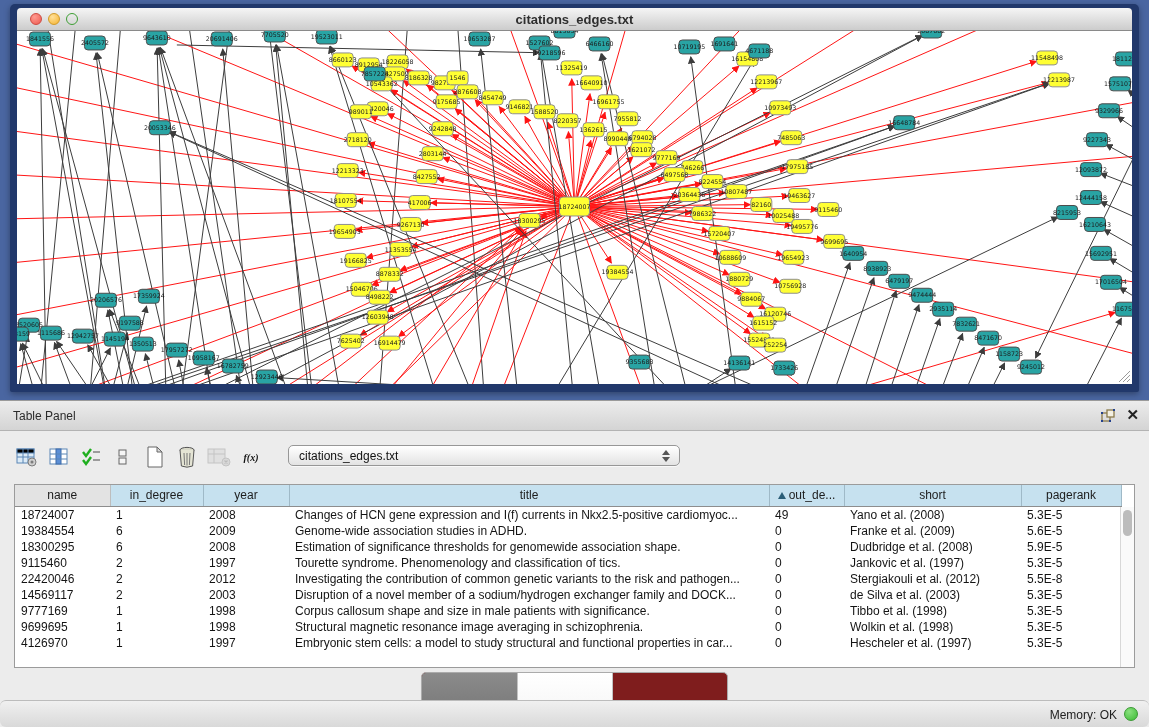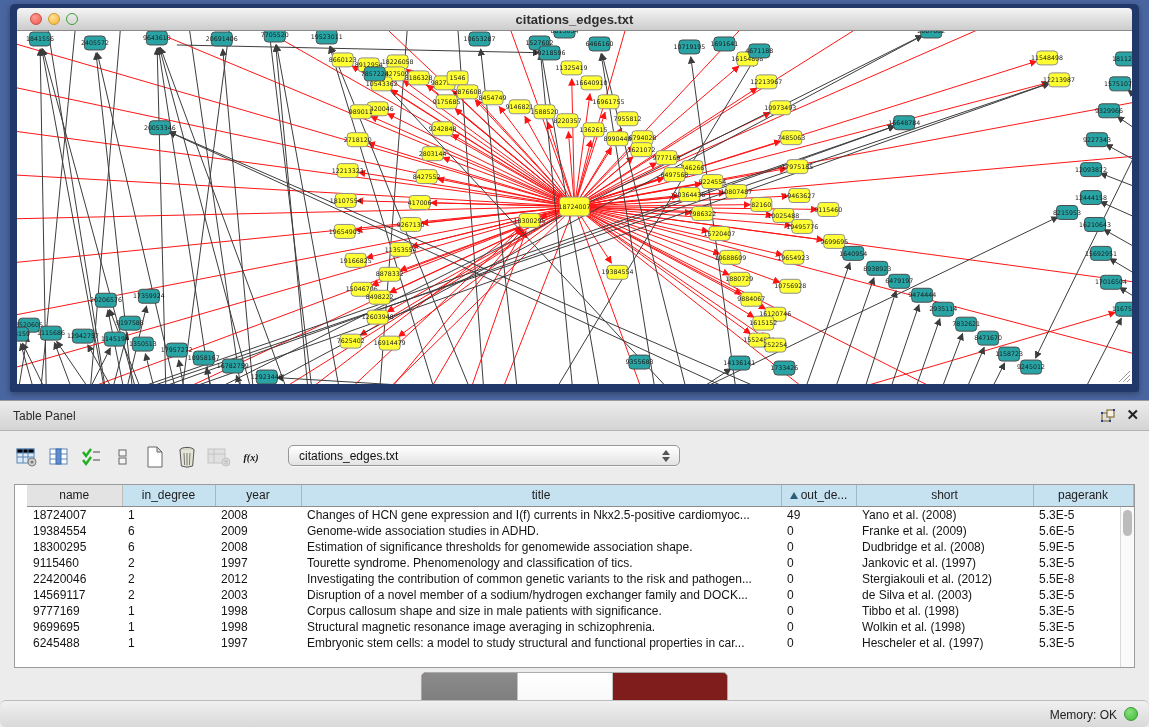--- a/index.html
+++ b/index.html
@@ -48,21 +48,21 @@
          border:1px solid #979797;border-radius:5px;background:linear-gradient(#ffffff,#e3e3e3);
          display:flex;align-items:center;box-shadow:0 1px 0 rgba(255,255,255,.7);}
   .combo .val{flex:1;padding-left:10px;font-size:12px;color:#111;}
   .combo .arrows{width:18px;display:flex;flex-direction:column;align-items:center;margin-right:4px;}
   .combo .arrows i{display:block;width:0;height:0;border-left:4px solid transparent;border-right:4px solid transparent;}
   .combo .arrows i.up{border-bottom:5px solid #555;margin-bottom:2px;}
   .combo .arrows i.dn{border-top:5px solid #555;}
 
   .scrollpane{position:absolute;left:14px;top:53px;width:1121px;height:184px;box-sizing:border-box;
               border:1px solid #9b9b9b;background:#ffffff;overflow:hidden;}
-  table.node-table{border-collapse:collapse;table-layout:fixed;width:1106px;margin-left:12px;}
+  table.node-table{border-collapse:collapse;table-layout:fixed;width:1106px;}
   table.node-table th{height:21px;box-sizing:border-box;background:#c6e1ef;
       border-right:1px solid #9fb9c7;border-bottom:1px solid #8d8d8d;
       font-size:12px;font-weight:normal;color:#1d1d1d;text-align:center;overflow:hidden;white-space:nowrap;}
   table.node-table th.gray{background:#e3e3e3;border-right:1px solid #bdbdbd;}
   table.node-table td{height:16px;font-size:12px;color:#141414;padding:0 0 0 6px;
       white-space:nowrap;overflow:hidden;}
   .sort-tri{display:inline-block;width:0;height:0;border-left:4px solid transparent;
       border-right:4px solid transparent;border-bottom:7px solid #2a5d77;margin-right:3px;}
   .vscroll{position:absolute;right:0;top:22px;bottom:0;width:13px;background:#fafafa;border-left:1px solid #d8d8d8;}
   .vthumb{position:absolute;left:2px;top:3px;width:9px;height:26px;border-radius:5px;background:#bcbcbc;}
@@ -733,21 +733,21 @@
           <tr>
             <td>9699695</td>
             <td>1</td>
             <td>1998</td>
             <td>Structural magnetic resonance image averaging in schizophrenia.</td>
             <td>0</td>
             <td>Wolkin et al. (1998)</td>
             <td>5.3E-5</td>
           </tr>
           <tr>
-            <td>6245488</td>
+            <td>4126970</td>
             <td>1</td>
             <td>1997</td>
             <td>Embryonic stem cells: a model to study structural and functional properties in car...</td>
             <td>0</td>
             <td>Hescheler et al. (1997)</td>
             <td>5.3E-5</td>
           </tr>
         </tbody>
     </table>
     <div class="vscroll">

